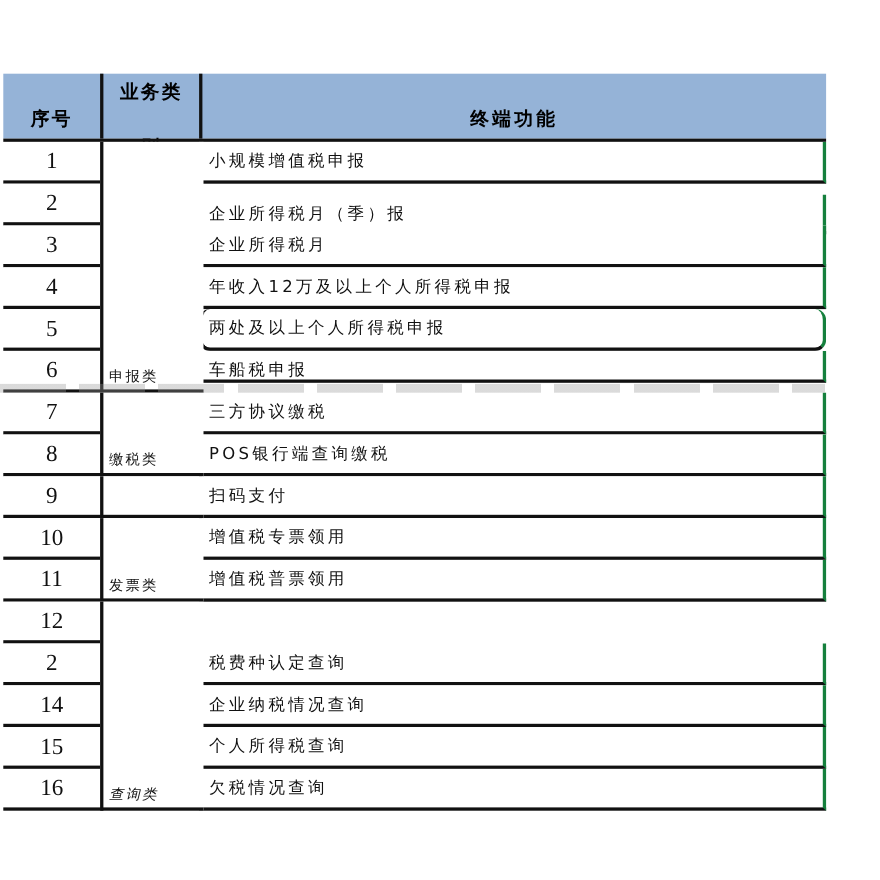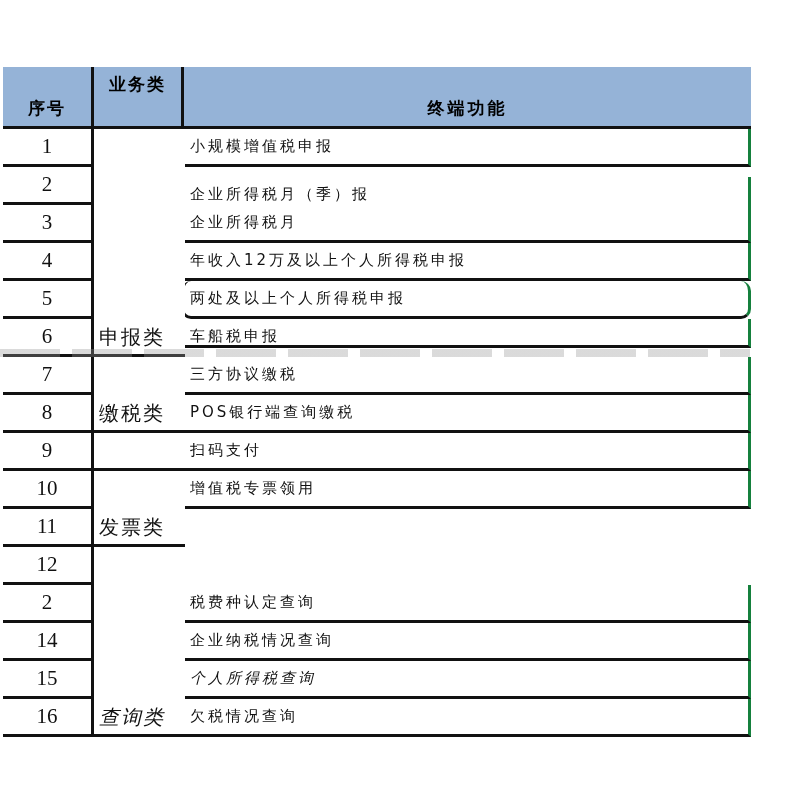--- a/index.html
+++ b/index.html
@@ -10,21 +10,21 @@
   .hcell { position:absolute; top:0; height:59px; font-weight:bold; font-size:17px; color:#000000; }
   .hc-no { left:0; width:88px; }
   .hc-no span { position:absolute; bottom:6px; left:0; right:0; text-align:center; letter-spacing:2px; }
   .hc-cat { left:88px; width:90px; border-left:3px solid #111; box-sizing:border-box; }
   .hc-cat span { display:block; width:60px; margin:6px auto 0; text-align:center; line-height:22px; letter-spacing:2px; }
   .hc-fn { left:178px; width:570px; border-left:3px solid #111; box-sizing:border-box;padding-left:42px; }
   .hc-fn span { position:absolute; bottom:6px; left:0; right:0; text-align:center; letter-spacing:3px; }
   .body { position:absolute; left:0; top:59px; width:748px; height:607px; border-top:3px solid #111; box-sizing:border-box; }
   .cell { position:absolute; box-sizing:border-box; background:#fff; }
   .no { left:0; width:88px; font-family:"Liberation Serif", serif; font-size:21px; text-align:center; border-bottom:3px solid #111; }
-  .cat { left:88px; width:94px; border-left:3px solid #111; border-bottom:3px solid #111; font-size:20px; }
+  .cat { left:88px; width:94px; border-left:3px solid #111; border-bottom:3px solid #111; font-size:13px; }
   .cat span { position:absolute; bottom:3px; left:5px; letter-spacing:2px; }
   .fn { left:178px; width:570px; border-left:3px solid #111; border-right:3px solid #15803d; border-bottom:3px solid #111; font-size:15px; padding-left:6px; letter-spacing:3px; }
   .wm { position:absolute; left:0; top:349px; width:750px; height:8px;
         background:repeating-linear-gradient(90deg, rgba(150,150,150,0.35) 0 60px, rgba(255,255,255,0) 60px 72px); }
 </style>
 </head>
 <body>
 
 <div class="tbl">
   <div class="hdr">
@@ -54,27 +54,28 @@
       <div class="cell fn" style="top: 190px; height: 29px; line-height: 35px;">车船税申报</div>
       <div class="cell no" style="top: 228px; height: 38px; line-height: 35px;">7</div>
       <div class="cell fn" style="top: 228px; height: 38px; line-height: 35px;">三方协议缴税</div>
       <div class="cell no" style="top: 266px; height: 38px; line-height: 35px;">8</div>
       <div class="cell fn" style="top: 266px; height: 38px; line-height: 35px;">POS银行端查询缴税</div>
       <div class="cell no" style="top: 304px; height: 38px; line-height: 35px;">9</div>
       <div class="cell fn" style="top: 304px; height: 38px; line-height: 35px;">扫码支付</div>
       <div class="cell no" style="top: 342px; height: 38px; line-height: 35px;">10</div>
       <div class="cell fn" style="top: 342px; height: 38px; line-height: 35px;">增值税专票领用</div>
       <div class="cell no" style="top: 380px; height: 38px; line-height: 35px;">11</div>
+      <div class="cell fn" style="top: 380px; height: 38px; line-height: 35px;">增值税普票领用</div>
       <div class="cell no" style="top: 418px; height: 38px; line-height: 35px;">12</div>
       <div class="cell no" style="top: 456px; height: 38px; line-height: 35px;">2</div>
       <div class="cell fn" style="top: 456px; height: 38px; line-height: 35px;">税费种认定查询</div>
       <div class="cell no" style="top: 494px; height: 38px; line-height: 35px;">14</div>
       <div class="cell fn" style="top: 494px; height: 38px; line-height: 35px;">企业纳税情况查询</div>
       <div class="cell no" style="top: 532px; height: 38px; line-height: 35px;">15</div>
-      <div class="cell fn" style="top: 532px; height: 38px; line-height: 35px; font-style: italic;">个人所得税查询</div>
+      <div class="cell fn" style="top: 532px; height: 38px; line-height: 35px;">个人所得税查询</div>
       <div class="cell no" style="top: 570px; height: 38px; line-height: 35px;">16</div>
       <div class="cell fn" style="top: 570px; height: 38px; line-height: 35px;">欠税情况查询</div>
       <div class="cell cat" style="top: 0px; height: 228px;">
         <span>申报类</span>
       </div>
       <div class="cell cat" style="top: 228px; height: 76px;">
         <span>缴税类</span>
       </div>
       <div class="cell cat" style="top: 304px; height: 38px;">
         <span></span>

